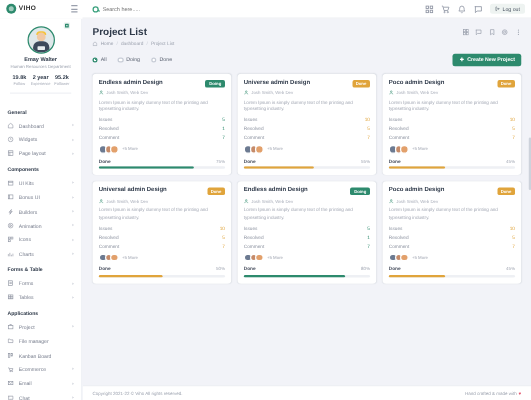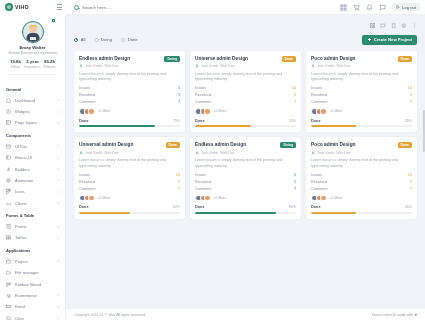--- a/index.html
+++ b/index.html
@@ -459,20 +459,35 @@
         </span>
         <span class="label">Chat</span>
         <span class="chev"></span>
       </div>
     </div>
 </div>
 
 <div class="main">
 
   <div class="pagehead">
+    <div>
+      <div class="page-title">Project List</div>
+      <div class="crumbs">
+        <span class="home-ic">
+          <svg viewBox="0 0 16 16" fill="none" stroke="#9aa0ad" stroke-width="1.8">
+              <path d="M2 7l6-5 6 5v7H2z"></path>
+            </svg>
+        </span>
+        <span>Home</span>
+        <span class="sepc">/</span>
+        <span>dashboard</span>
+        <span class="sepc">/</span>
+        <span class="cur">Project List</span>
+      </div>
+    </div>
     <div class="head-icons">
       <span class="hicon">
         <svg viewBox="0 0 16 16" fill="none" stroke="#9aa0ad" stroke-width="1.6">
           <rect x="2" y="2" width="5" height="5"></rect>
             <rect x="9" y="2" width="5" height="5"></rect>
           <rect x="2" y="9" width="5" height="5"></rect>
             <rect x="9" y="9" width="5" height="5"></rect>
           </svg>
       </span>
       <span class="hicon">

